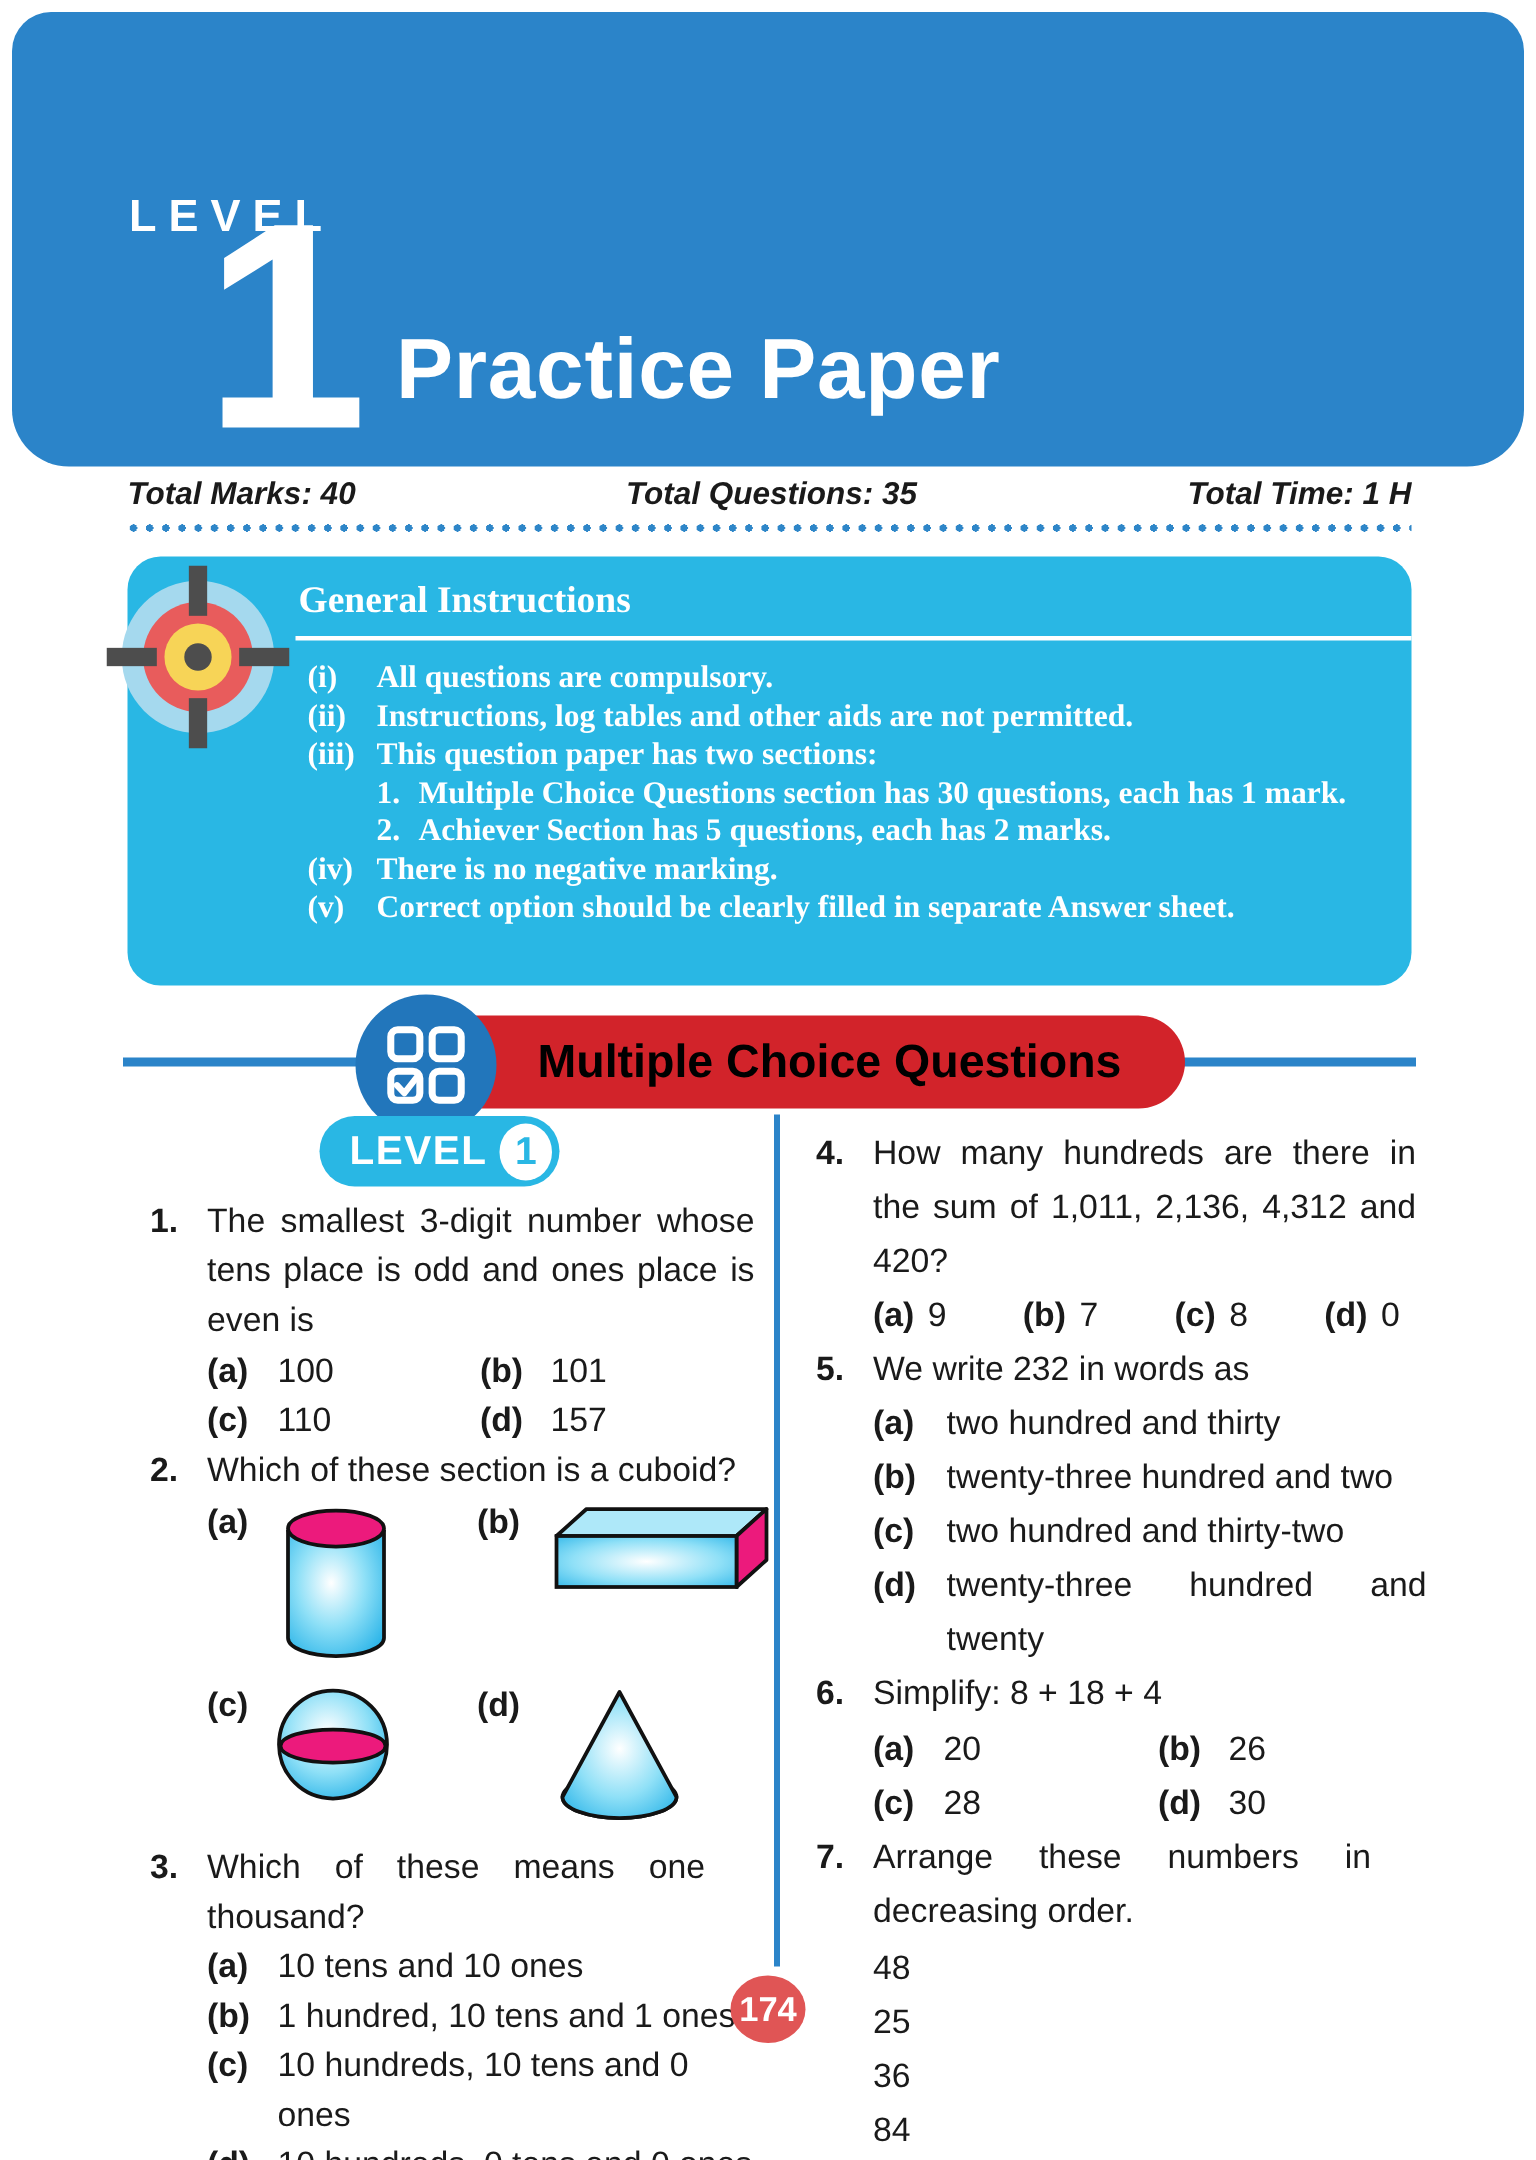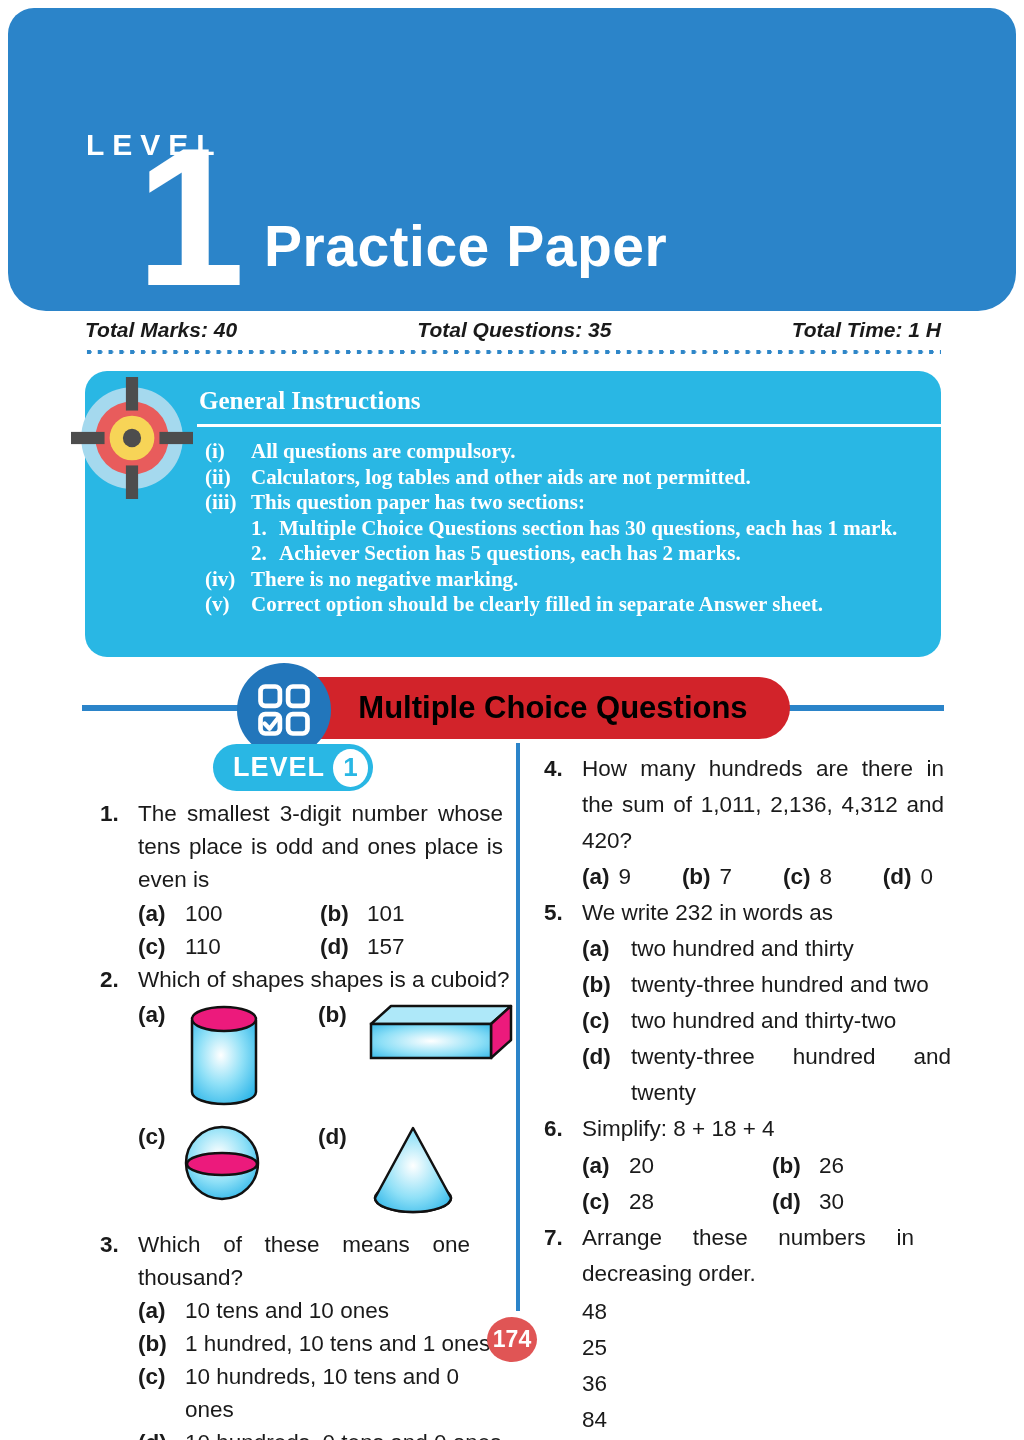--- a/index.html
+++ b/index.html
@@ -127,21 +127,21 @@
     </div>
     <div class="instr-title">General Instructions</div>
     <div class="instr-rule"></div>
     <div class="instr-list">
       <div class="ins-item">
         <span>(i)</span>
         <span>All questions are compulsory.</span>
       </div>
       <div class="ins-item">
         <span>(ii)</span>
-        <span>Calculators, log tables and other aids are not permitted.</span>
+        <span>Instructions, log tables and other aids are not permitted.</span>
       </div>
       <div class="ins-item">
         <span>(iii)</span>
         <span>This question paper has two sections:</span>
       </div>
       <div class="ins-item sub">
         <span>1.</span>
         <span>Multiple Choice Questions section has 30 questions, each has 1 mark.</span>
       </div>
       <div class="ins-item sub">
@@ -205,21 +205,21 @@
             <span class="ol">(d)</span>
             <span class="ov">157</span>
           </div>
         </div>
       </div>
     </div>
 
     <div class="q">
       <span class="q-num">2.</span>
       <div>
-        <div class="q-text">Which of shapes shapes is a cuboid?</div>
+        <div class="q-text">Which of these section is a cuboid?</div>
         <div class="shape-grid">
           <div class="shape-opt">
             <span class="ol">(a)</span>
             <span>
               <svg viewBox="0 0 84 112" width="84" height="112">
                 <defs>
                   <radialGradient id="gcy1" cx="45%" cy="42%" r="70%">
                     <stop offset="0%" stop-color="#ffffff"></stop>
                     <stop offset="50%" stop-color="#8fe0f7"></stop>
                     <stop offset="100%" stop-color="#2ab4e8"></stop>

